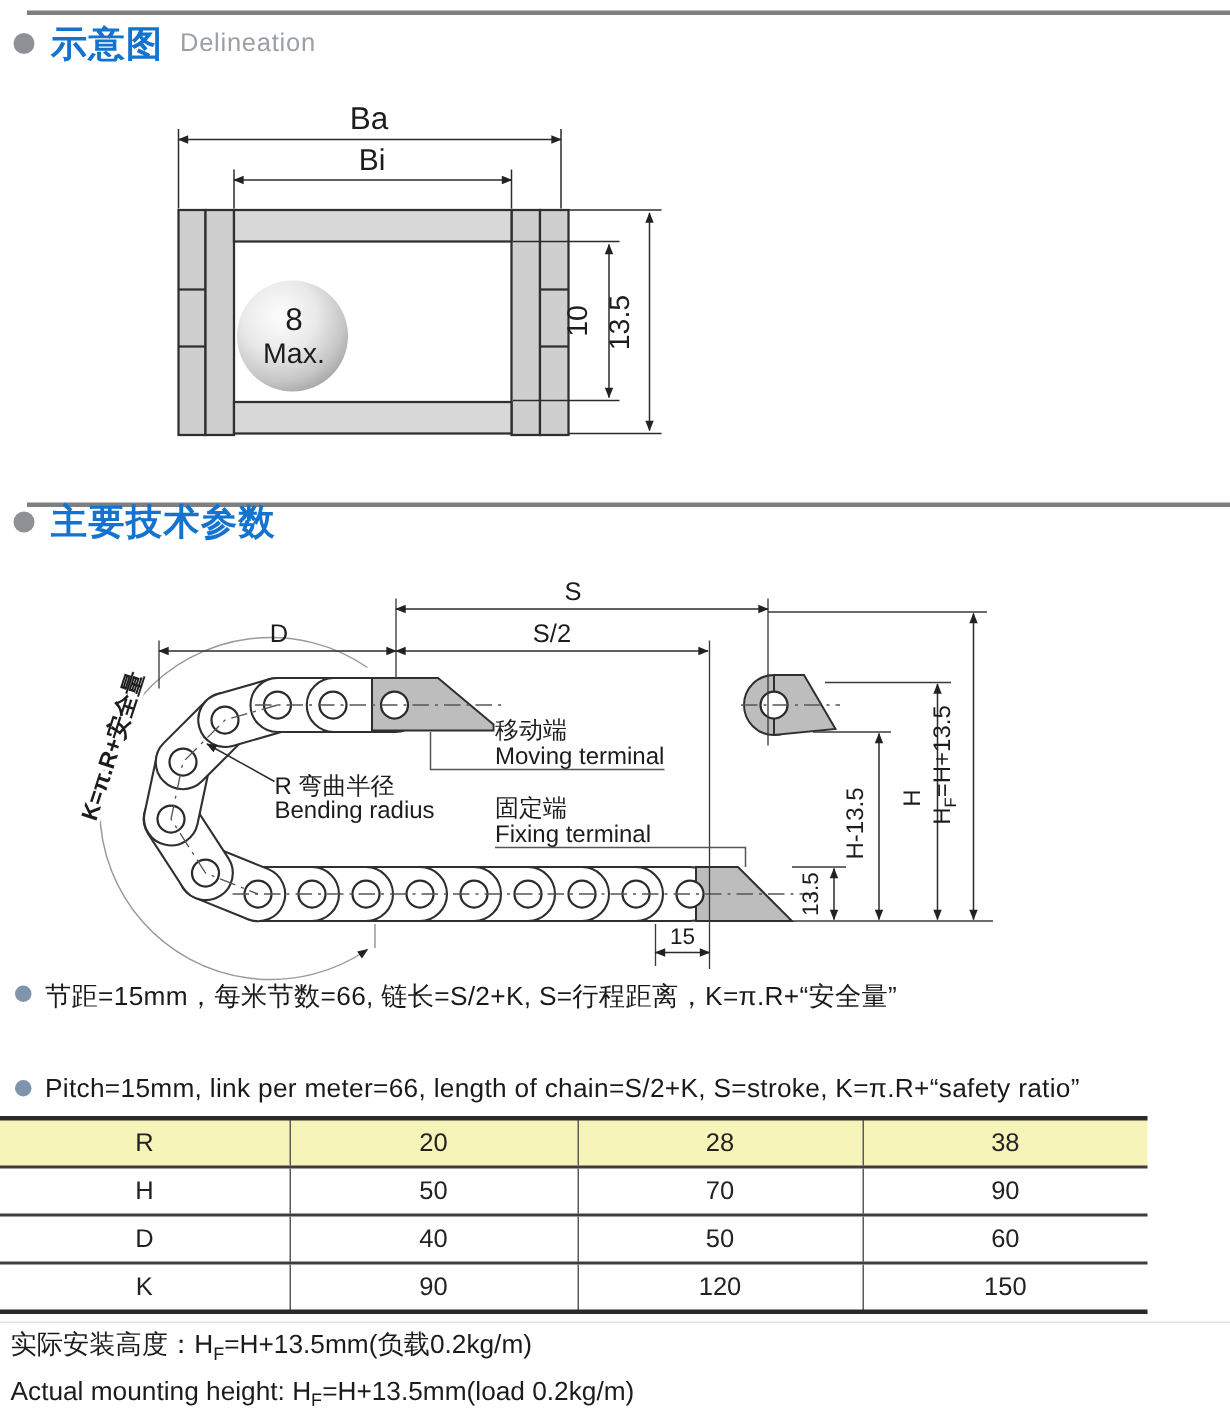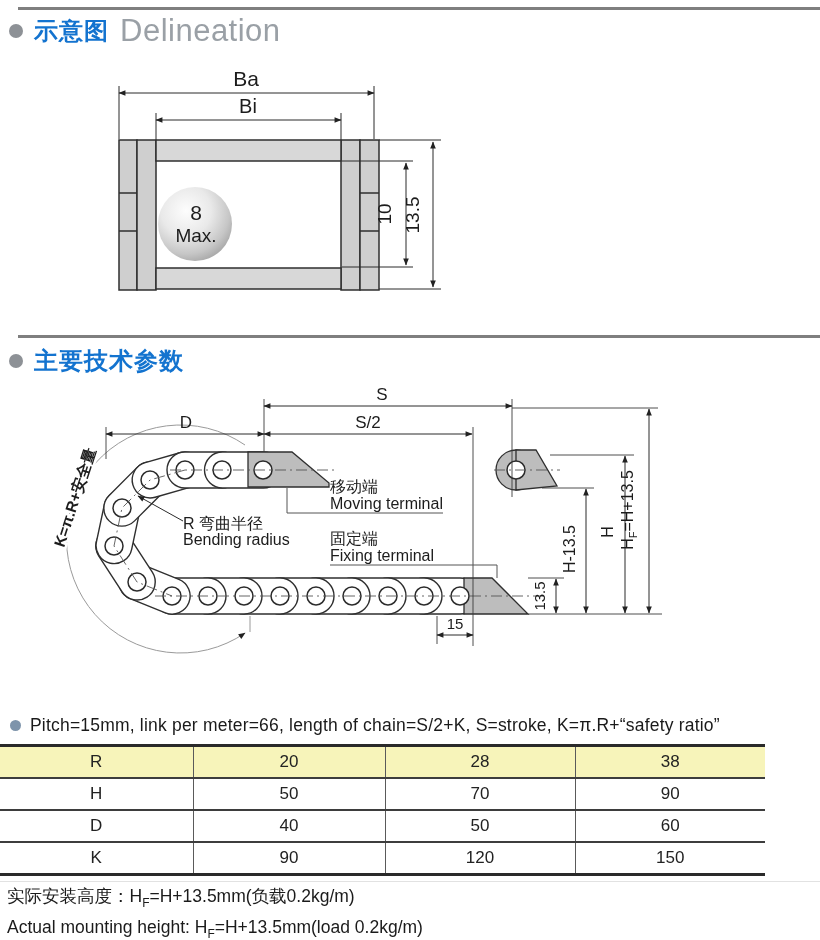--- a/index.html
+++ b/index.html
@@ -5,21 +5,21 @@
   html,body{margin:0;padding:0;background:#ffffff;}
   body{font-family:"Liberation Sans","DejaVu Sans",sans-serif;}
   #page{position:relative;width:820px;height:940px;background:#fff;overflow:hidden;padding-left:44px;}
 
   .rule{position:absolute;height:3px;background:#7f7f7f;}
   .rule-light{position:absolute;height:1px;background:#e2e2e2;}
 
   .sec-head{position:absolute;display:flex;align-items:center;gap:11px;}
   .sec-bullet{width:14px;height:14px;border-radius:50%;background:#8d9196;flex:0 0 auto;}
   .sec-zh{font-size:24px;font-weight:bold;color:#1373cf;letter-spacing:1px;}
-  .sec-en{font-size:31px;color:#9aa0a6;letter-spacing:0.5px;}
+  .sec-en{font-size:17px;color:#9aa0a6;letter-spacing:0.5px;}
 
   .note-line{position:absolute;display:flex;align-items:flex-start;gap:9px;left:10px;}
   .note-bullet{width:11px;height:11px;border-radius:50%;background:#7e94ab;margin-top:5px;flex:0 0 auto;}
   .note-text{font-size:17.5px;color:#1a1a1a;letter-spacing:0.2px;}
 
   table.spec{position:absolute;left:0;top:744px;width:765px;border-collapse:collapse;table-layout:fixed;
     border-top:3px solid #2a2a2a;border-bottom:3px solid #2a2a2a;}
   table.spec td{border-bottom:2px solid #3d3d3d;border-right:1px solid #5a5a5a;
     text-align:center;height:30px;font-size:17px;color:#222;padding:0;}
   table.spec td:last-child{border-right:none;}
@@ -92,21 +92,21 @@
       <line x1="406" y1="163" x2="406" y2="265" marker-start="url(#ar1)" marker-end="url(#ar1)"></line>
       <line x1="379" y1="140" x2="441" y2="140"></line>
       <line x1="379" y1="289" x2="441" y2="289"></line>
       <line x1="433" y1="142" x2="433" y2="287" marker-start="url(#ar1)" marker-end="url(#ar1)"></line>
     </g>
     <text transform="rotate(-90 391 214)" x="391" y="214" text-anchor="middle" font-size="19">10</text>
     <text transform="rotate(-90 419 215)" x="419" y="215" text-anchor="middle" font-size="19">13.5</text>
   </svg>
 
   <div class="rule" style="left:18px;top:335px;width:802px;"></div>
-  <div class="sec-head" style="left:9px;top:345px;">
+  <div class="sec-head" style="left:9px;top:332px;">
     <span class="sec-bullet"></span>
     <span class="sec-zh">主要技术参数</span>
   </div>
 
   <svg style="position:absolute;left:30px;top:385px;" width="650" height="270" viewBox="30 385 650 270">
     <defs>
       <marker id="ar2" viewBox="0 0 10 10" refX="9.2" refY="5" markerWidth="10" markerHeight="7" orient="auto-start-reverse">
         <path d="M0,1 L10,5 L0,9 Z" fill="#222"></path>
       </marker>
     </defs>
@@ -210,20 +210,24 @@
       <line x1="556" y1="579" x2="556" y2="613" marker-start="url(#ar2)" marker-end="url(#ar2)"></line>
       <line x1="437" y1="635" x2="473" y2="635" marker-start="url(#ar2)" marker-end="url(#ar2)"></line>
     </g>
     <text transform="rotate(-90 575 549)" x="575" y="549" text-anchor="middle" class="lbl">H-13.5</text>
     <text transform="rotate(-90 613 532)" x="613" y="532" text-anchor="middle" class="lbl">H</text>
     <text transform="rotate(-90 633 510)" x="633" y="510" text-anchor="middle" class="lbl"><tspan>H</tspan><tspan dy="4" font-size="11">F</tspan><tspan dy="-4">=H+13.5</tspan></text>
     <text transform="rotate(-90 545 596)" x="545" y="596" text-anchor="middle" font-size="15">13.5</text>
     <text x="455" y="629" text-anchor="middle" font-size="15">15</text>
   </svg>
 
+  <div class="note-line" style="top:652px;">
+    <span class="note-bullet"></span>
+    <span class="note-text">节距=15mm，每米节数=66, 链长=S/2+K, S=行程距离，K=π.R+“安全量”</span>
+  </div>
   <div class="note-line" style="top:715px;">
     <span class="note-bullet"></span>
     <span class="note-text">Pitch=15mm, link per meter=66, length of chain=S/2+K, S=stroke, K=π.R+“safety ratio”</span>
   </div>
 
   <table class="spec">
     <colgroup>
         <col style="width:193px">
         <col style="width:192px">
         <col style="width:190px">

